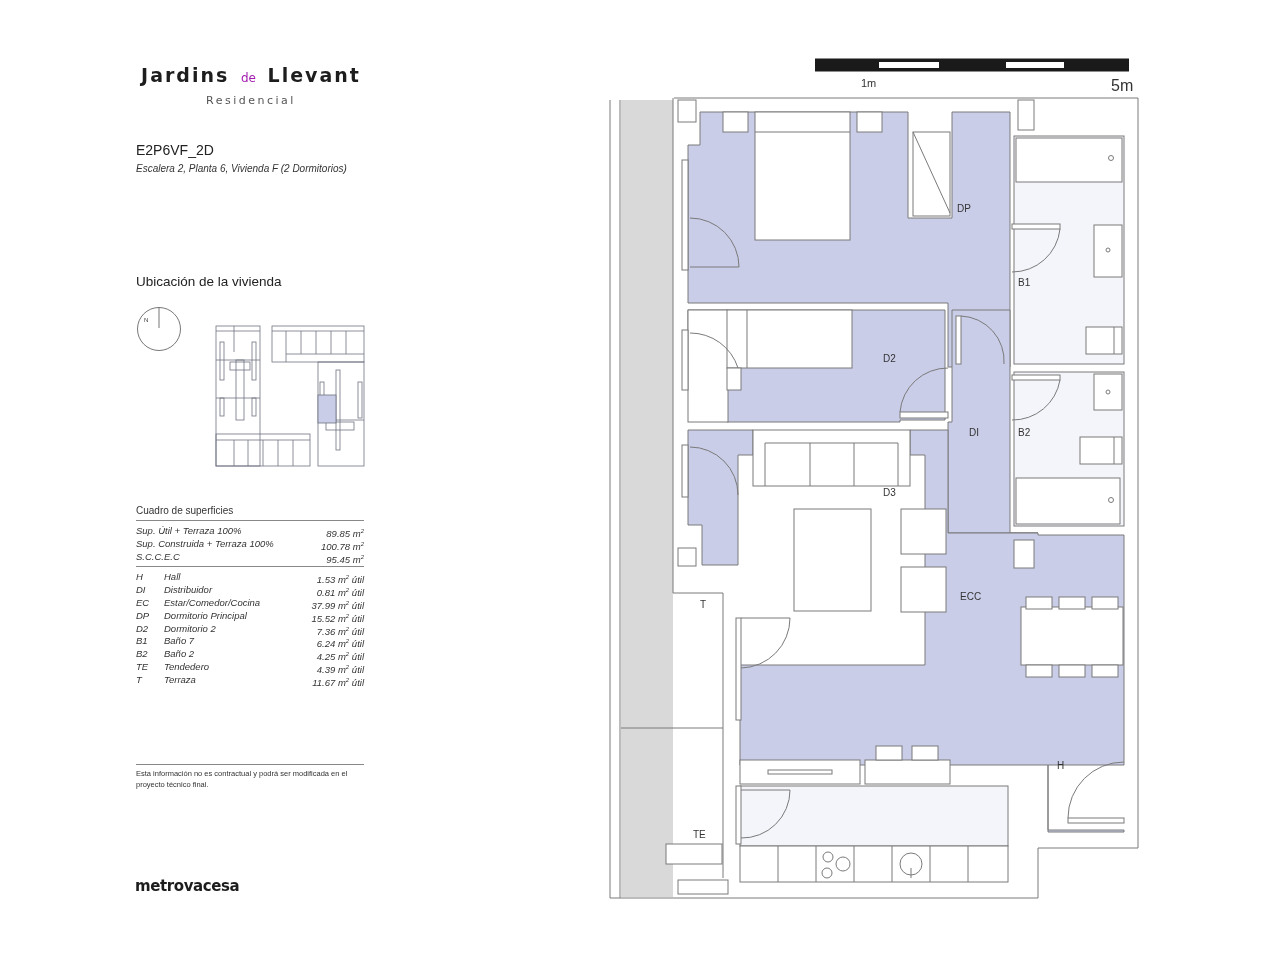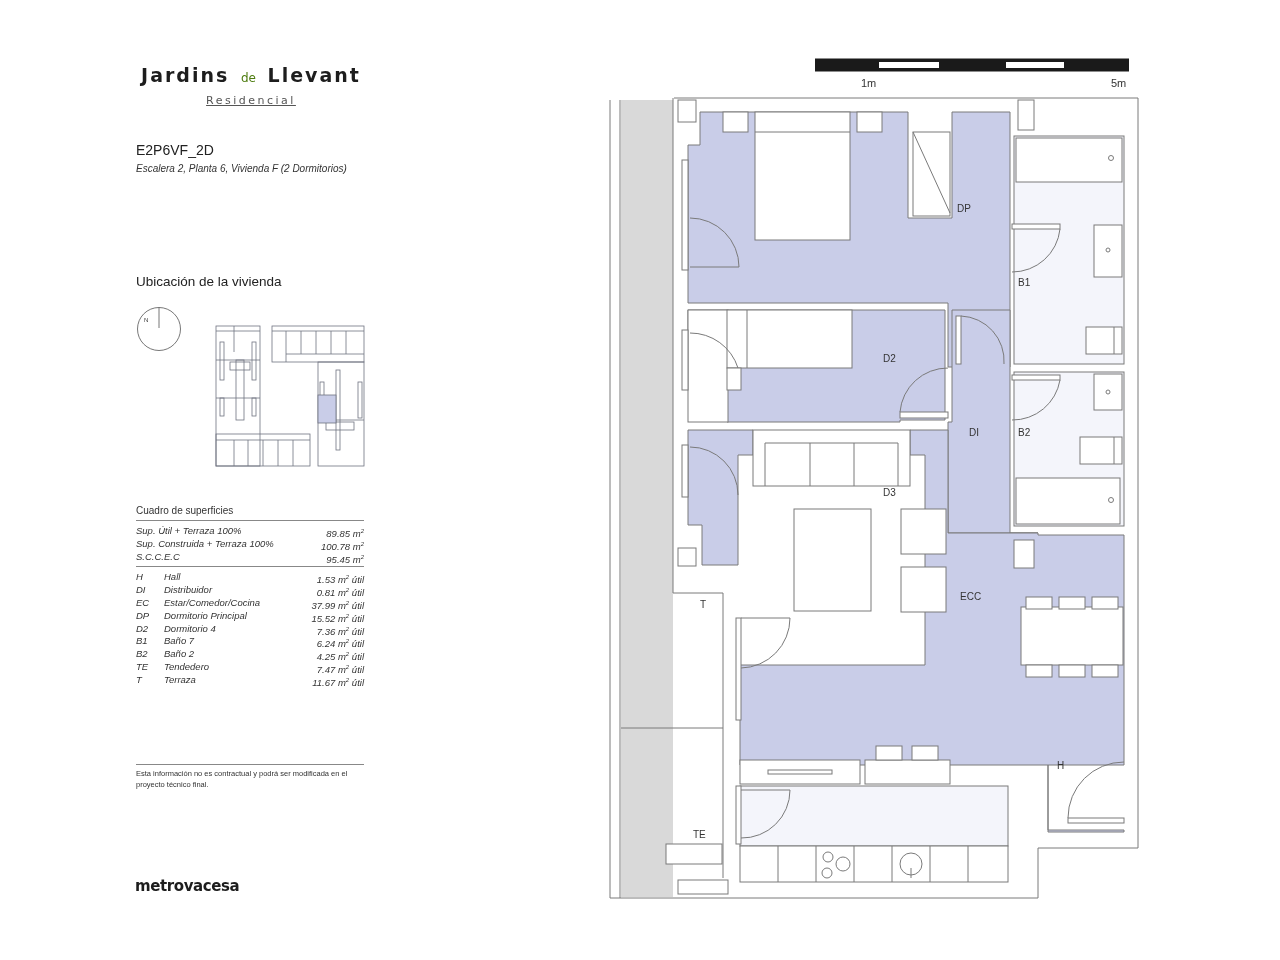--- a/index.html
+++ b/index.html
@@ -1,39 +1,39 @@
 <!DOCTYPE html>
 <html><head>
 <meta charset="utf-8">
 <style>
   html, body { margin: 0; padding: 0; background: #ffffff; }
   body { width: 1280px; height: 960px; position: relative; overflow: hidden; font-family: "Liberation Sans", "DejaVu Sans", sans-serif; color: #222; }
   .brand { position: absolute; left: 136px; top: 64px; width: 230px; text-align: center; }
   .brand-name { font-family: "DejaVu Sans", sans-serif; font-weight: bold; font-size: 19px; letter-spacing: 2px; color: #1d1d1d; white-space: nowrap; }
-  .brand-name .de { font-weight: normal; font-size: 12px; color: #4d7c0f; letter-spacing: 0; margin: 16px 3px; }
-  .brand-sub { font-family: "DejaVu Sans", sans-serif; font-size: 11px; letter-spacing: 2.5px; color: #555; margin-top: 8px; text-decoration: underline; }
+  .brand-name .de { font-weight: normal; font-size: 12px; color: #a21caf; letter-spacing: 0; margin: 16px 3px; }
+  .brand-sub { font-family: "DejaVu Sans", sans-serif; font-size: 11px; letter-spacing: 2.5px; color: #555; margin-top: 8px; }
   .code { position: absolute; left: 136px; top: 142px; font-size: 14px; color: #222; }
   .desc { position: absolute; left: 136px; top: 163px; font-size: 10px; color: #333; font-style: italic; }
   .loc-title { position: absolute; left: 136px; top: 274px; font-size: 13.5px; color: #222; }
   .compass { position: absolute; left: 136px; top: 306px; width: 46px; height: 46px; }
   .sitemap { position: absolute; left: 210px; top: 322px; width: 160px; height: 150px; }
   .table-wrap { position: absolute; left: 136px; top: 505px; width: 228px; font-size: 9.5px; color: #333; }
   .tbl-title { font-size: 10px; margin-bottom: 4px; }
   .rule { border-top: 1px solid #888; margin: 3px 0 4px 0; }
   .row { display: flex; justify-content: space-between; height: 12.8px; line-height: 12.8px; font-style: italic; }
   .row .abbr { width: 28px; }
   .row .nm { flex: 1; }
   .row .val { text-align: right; }
   sup { font-size: 6px; vertical-align: 4px; }
   .disc-rule { position: absolute; left: 136px; top: 764px; width: 228px; border-top: 1px solid #888; }
   .disclaimer { position: absolute; left: 136px; top: 769px; width: 230px; font-size: 7.5px; line-height: 10.5px; color: #333; }
   .logo { position: absolute; left: 135px; top: 877px; font-family: "DejaVu Sans", sans-serif; font-weight: bold; font-size: 15px; letter-spacing: -0.4px; color: #1d1d1d; }
   .scalebar { position: absolute; left: 815px; top: 58px; width: 315px; height: 30px; }
   .scale-l1 { position: absolute; left: 861px; top: 77px; font-size: 11px; color: #333; }
-  .scale-l5 { position: absolute; left: 1111px; top: 77px; font-size: 11px; color: #333; }
+  .scale-l5 { position: absolute; left: 1111px; top: 77px; font-size: 16px; color: #333; }
   .plan { position: absolute; left: 0; top: 0; width: 1280px; height: 960px; pointer-events: none; }
   .plan * { pointer-events: auto; }
   .rlabel { position: absolute; font-size: 10px; color: #333; font-family: "Liberation Sans", sans-serif; }
 </style>
 </head>
 <body>
 
 <div class="brand">
   <div class="brand-name">
     <span>Jardins</span>
@@ -128,37 +128,37 @@
       <span class="nm">Estar/Comedor/Cocina</span>
       <span class="val"><span>37.99 m</span><sup>2</sup><span> útil</span></span>
     </div>
   <div class="row">
       <span class="abbr">DP</span>
       <span class="nm">Dormitorio Principal</span>
       <span class="val"><span>15.52 m</span><sup>2</sup><span> útil</span></span>
     </div>
   <div class="row">
       <span class="abbr">D2</span>
-      <span class="nm">Dormitorio 4</span>
+      <span class="nm">Dormitorio 2</span>
       <span class="val"><span>7.36 m</span><sup>2</sup><span> útil</span></span>
     </div>
   <div class="row">
       <span class="abbr">B1</span>
       <span class="nm">Baño 7</span>
       <span class="val"><span>6.24 m</span><sup>2</sup><span> útil</span></span>
     </div>
   <div class="row">
       <span class="abbr">B2</span>
       <span class="nm">Baño 2</span>
       <span class="val"><span>4.25 m</span><sup>2</sup><span> útil</span></span>
     </div>
   <div class="row">
       <span class="abbr">TE</span>
       <span class="nm">Tendedero</span>
-      <span class="val"><span>7.47 m</span><sup>2</sup><span> útil</span></span>
+      <span class="val"><span>4.39 m</span><sup>2</sup><span> útil</span></span>
     </div>
   <div class="row">
       <span class="abbr">T</span>
       <span class="nm">Terraza</span>
       <span class="val"><span>11.67 m</span><sup>2</sup><span> útil</span></span>
     </div>
 </div>
 
 <div class="disc-rule"></div>
 <div class="disclaimer">Esta información no es contractual y podrá ser modificada en el proyecto técnico final.</div>

